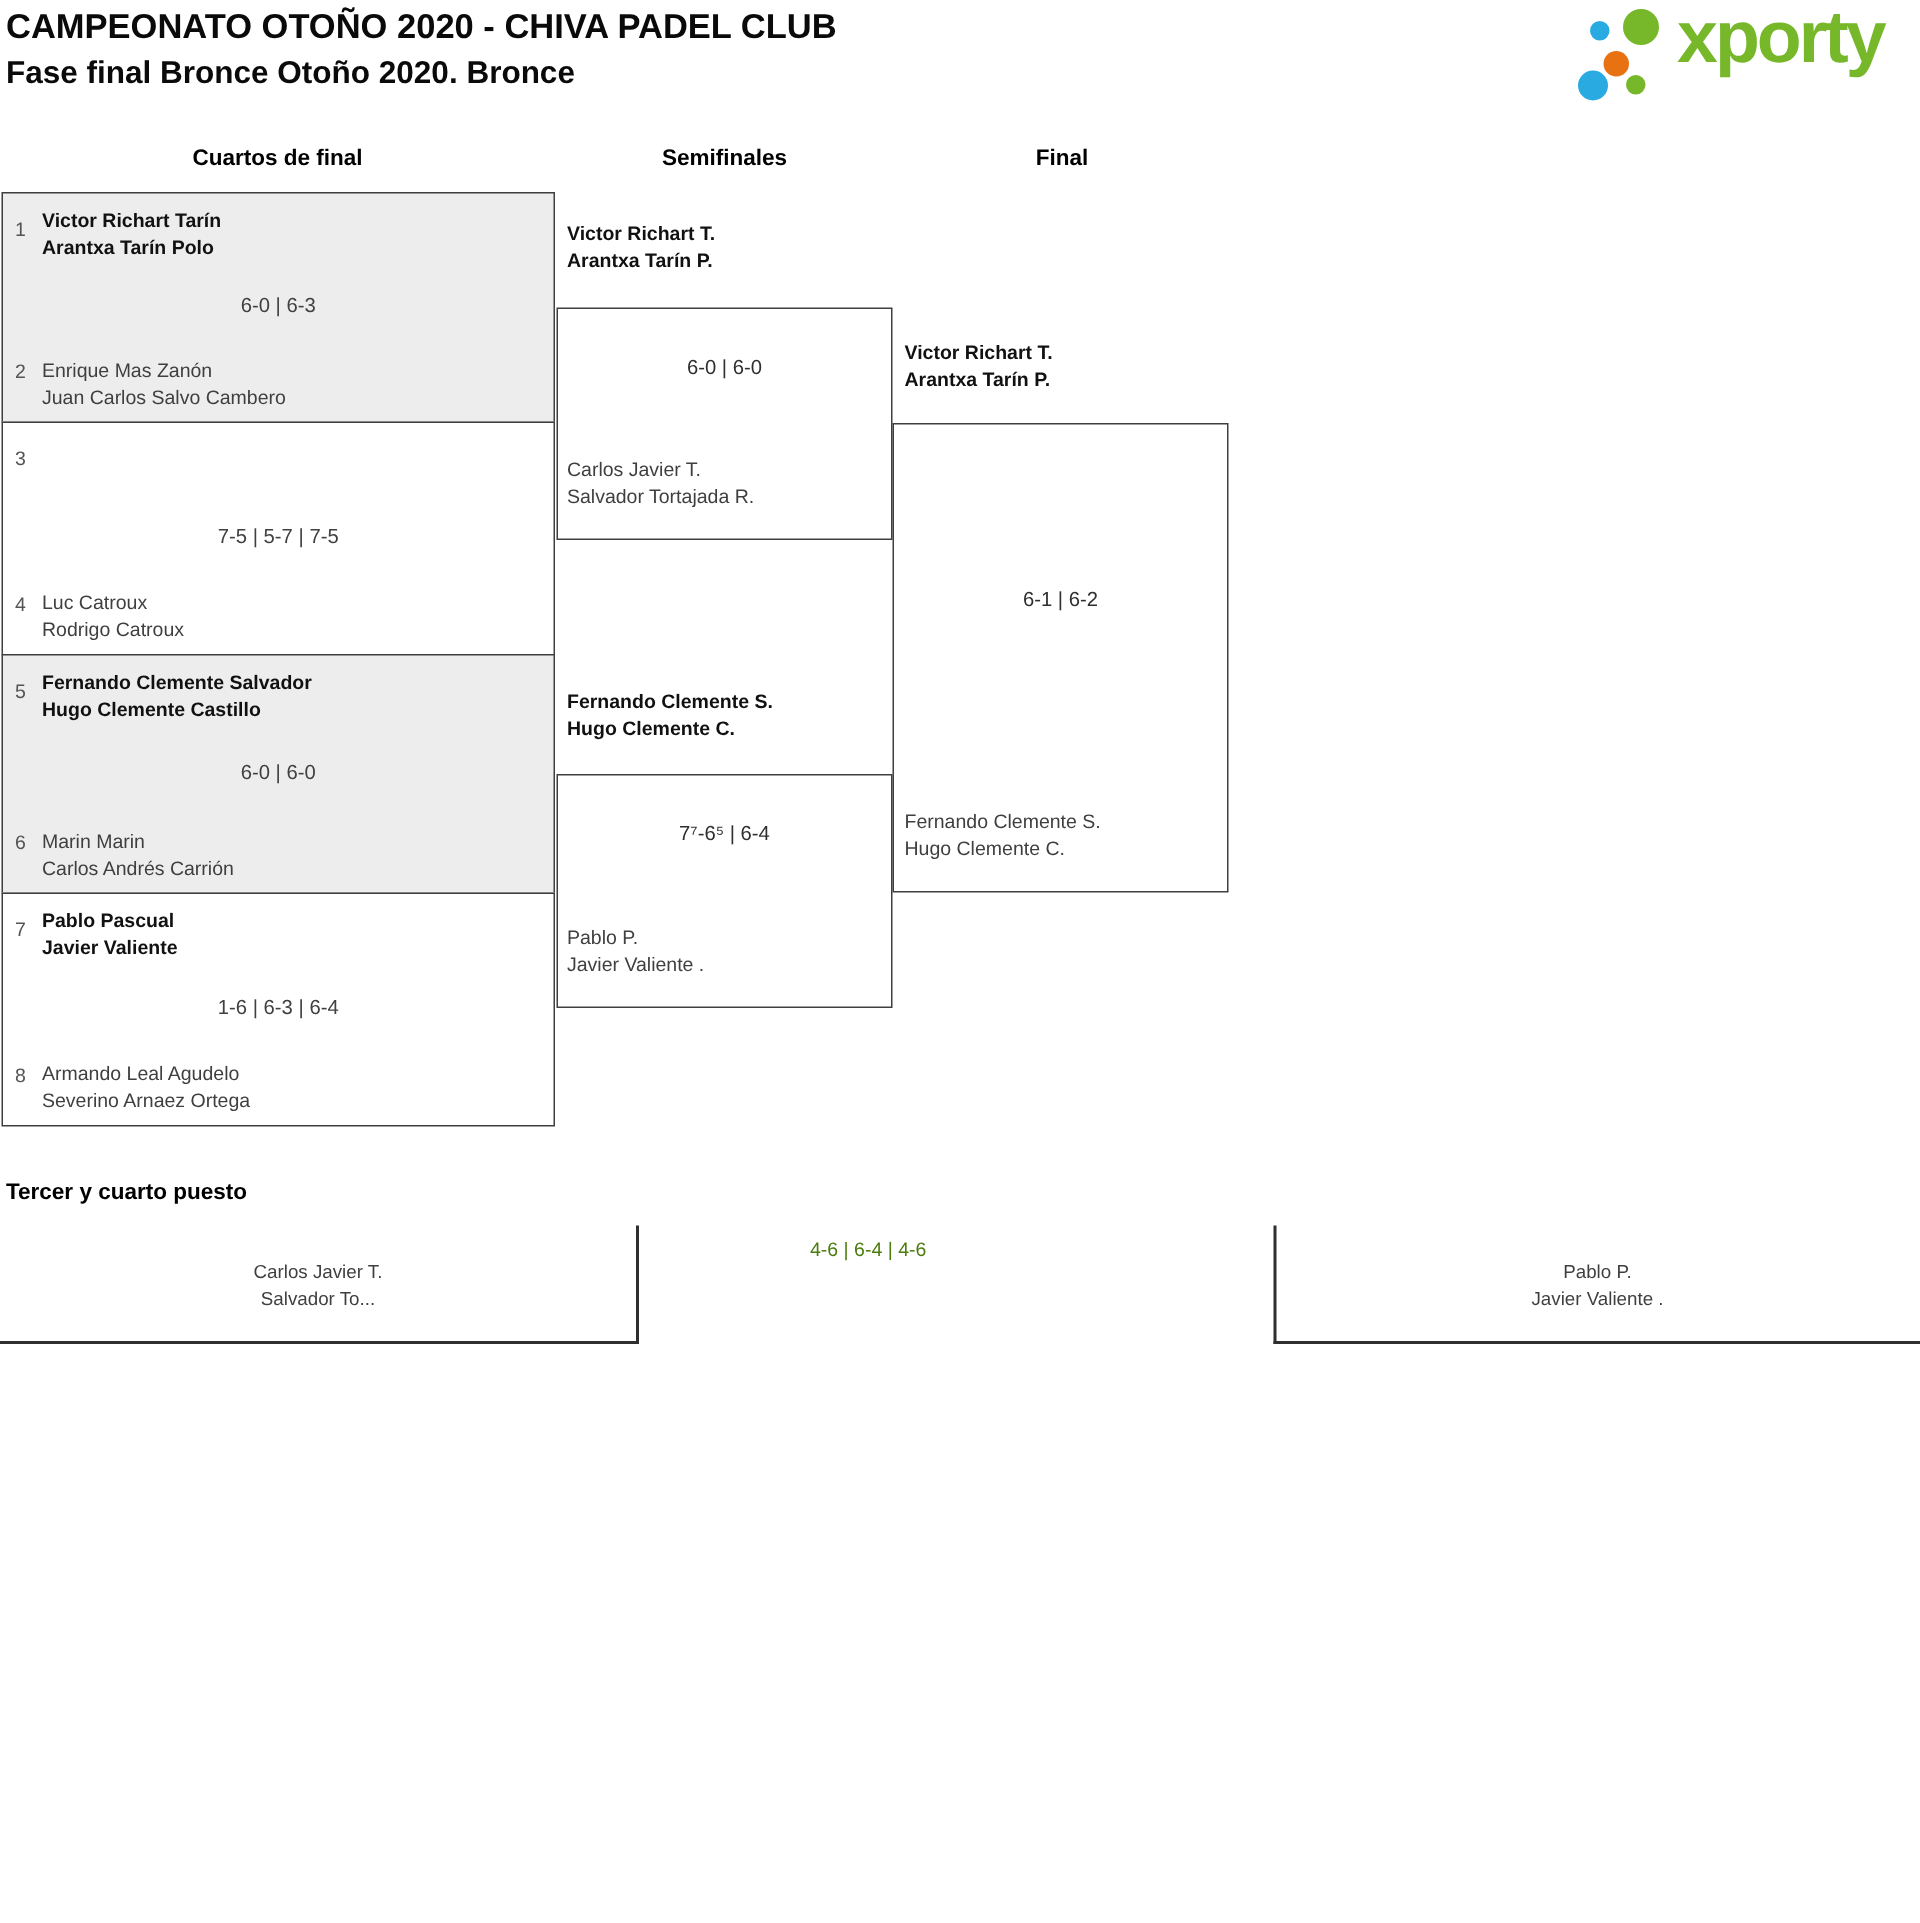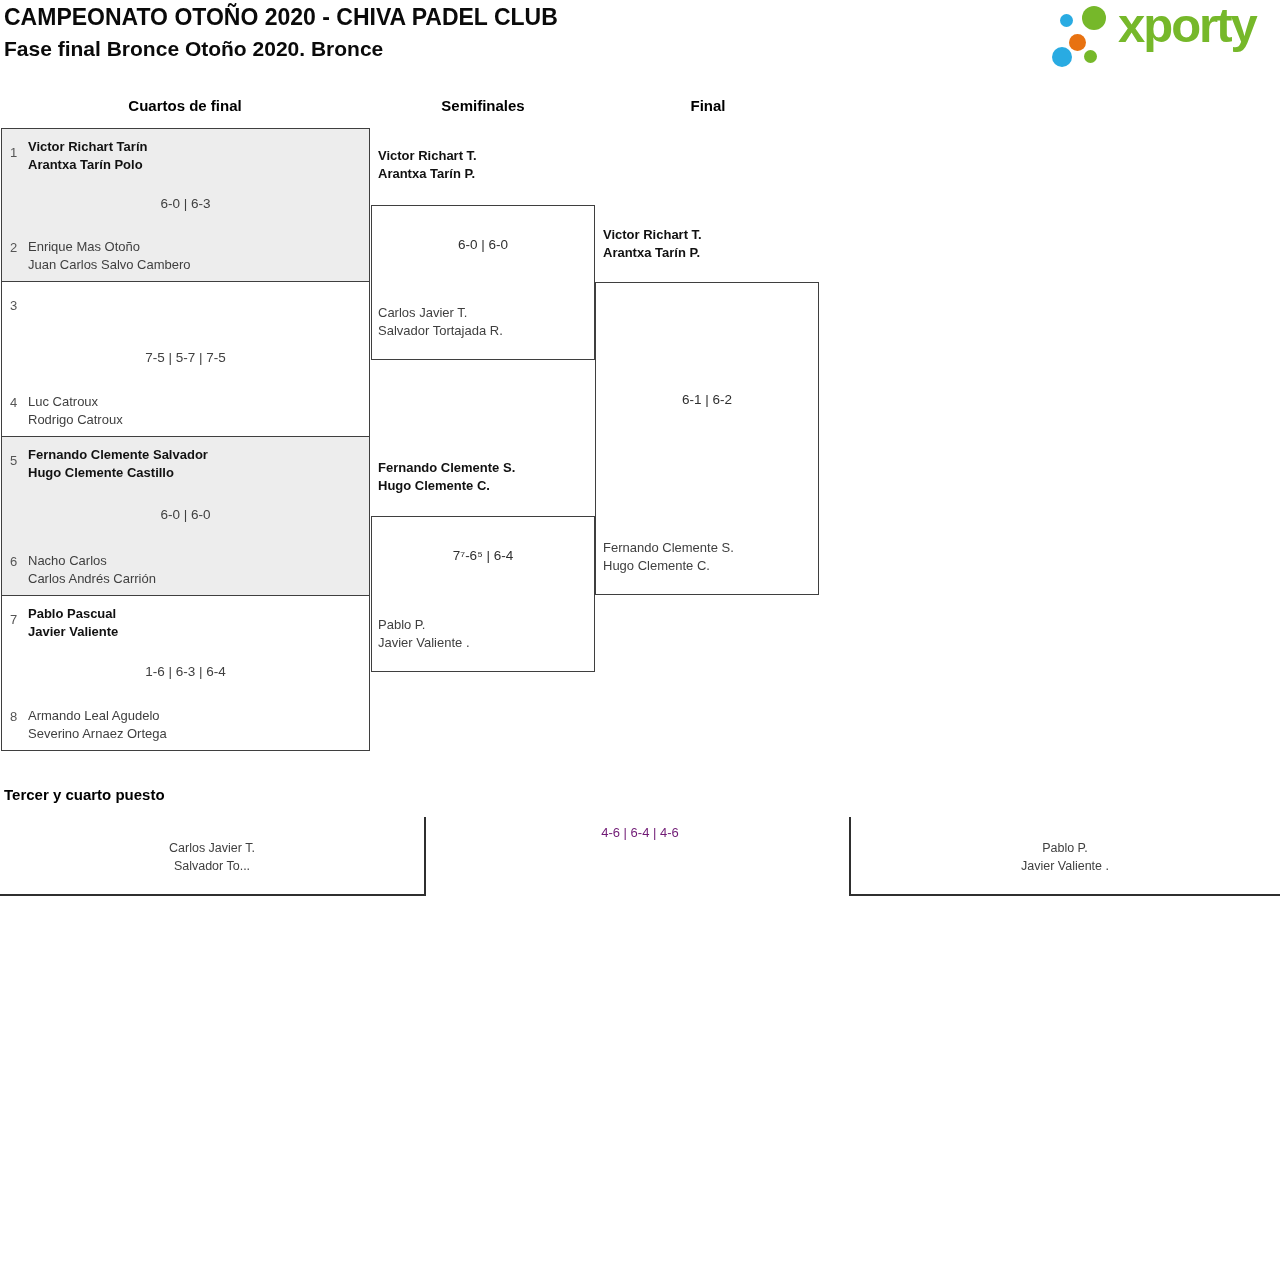--- a/index.html
+++ b/index.html
@@ -89,21 +89,21 @@
   }
   .tp-line { background: #2f2f2f; position: absolute; }
   .tp-hline-left  { left: 0; top: 894px; width: 426px; height: 2px; }
   .tp-vline-left  { left: 424px; top: 817px; width: 2px; height: 79px; }
   .tp-vline-right { left: 849px; top: 817px; width: 2px; height: 79px; }
   .tp-hline-right { left: 849px; top: 894px; width: 431px; height: 2px; }
   .tp-team { font-size: 12.5px; line-height: 18px; color: #3f3f3f; text-align: center; }
   .tp-team span { display: block; }
   .tp-team-left  { left: 0; top: 839px; width: 424px; }
   .tp-team-right { left: 850px; top: 839px; width: 430px; }
-  .tp-score { left: 540px; top: 825px; width: 200px; text-align: center; font-size: 13px; color: #701a75; }
+  .tp-score { left: 540px; top: 825px; width: 200px; text-align: left; font-size: 13px; color: #4d7c0f; }
 </style>
 </head>
 <body>
 
 <div class="abs page-title">CAMPEONATO OTOÑO 2020 - CHIVA PADEL CLUB</div>
 <div class="abs page-subtitle">Fase final Bronce Otoño 2020. Bronce</div>
 
 <div class="abs logo">
   <span class="dot dot-blue-sm"></span>
   <span class="dot dot-green-lg"></span>
@@ -119,21 +119,21 @@
 
 <div class="match-box qf-box qf-grey qf-1">
   <span class="seed seed-top">1</span>
   <div class="team winner qf-team-top">
     <span>Victor Richart Tarín</span>
     <span>Arantxa Tarín Polo</span>
   </div>
   <div class="qf-score">6-0 | 6-3</div>
   <span class="seed seed-bottom">2</span>
   <div class="team qf-team-bottom">
-    <span>Enrique Mas Otoño</span>
+    <span>Enrique Mas Zanón</span>
     <span>Juan Carlos Salvo Cambero</span>
   </div>
 </div>
 
 <div class="match-box qf-box qf-white qf-2">
   <span class="seed seed-top">3</span>
   <div class="qf-score">7-5 | 5-7 | 7-5</div>
   <span class="seed seed-bottom">4</span>
   <div class="team qf-team-bottom">
     <span>Luc Catroux</span>
@@ -143,21 +143,21 @@
 
 <div class="match-box qf-box qf-grey qf-3">
   <span class="seed seed-top">5</span>
   <div class="team winner qf-team-top">
     <span>Fernando Clemente Salvador</span>
     <span>Hugo Clemente Castillo</span>
   </div>
   <div class="qf-score">6-0 | 6-0</div>
   <span class="seed seed-bottom">6</span>
   <div class="team qf-team-bottom">
-    <span>Nacho Carlos</span>
+    <span>Marin Marin</span>
     <span>Carlos Andrés Carrión</span>
   </div>
 </div>
 
 <div class="match-box qf-box qf-white qf-4">
   <span class="seed seed-top">7</span>
   <div class="team winner qf-team-top">
     <span>Pablo Pascual</span>
     <span>Javier Valiente</span>
   </div>

